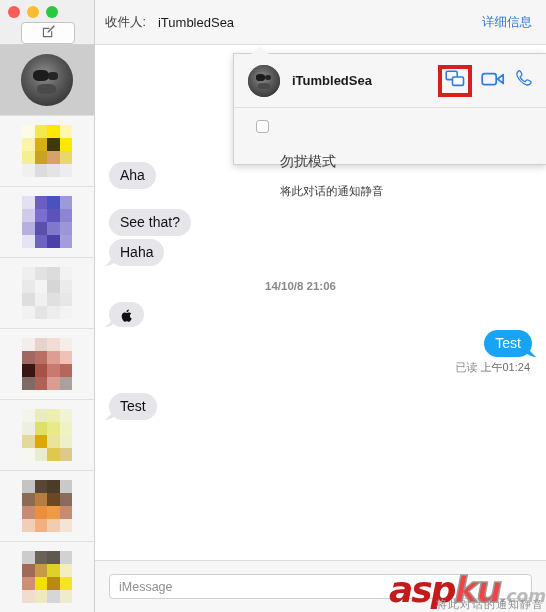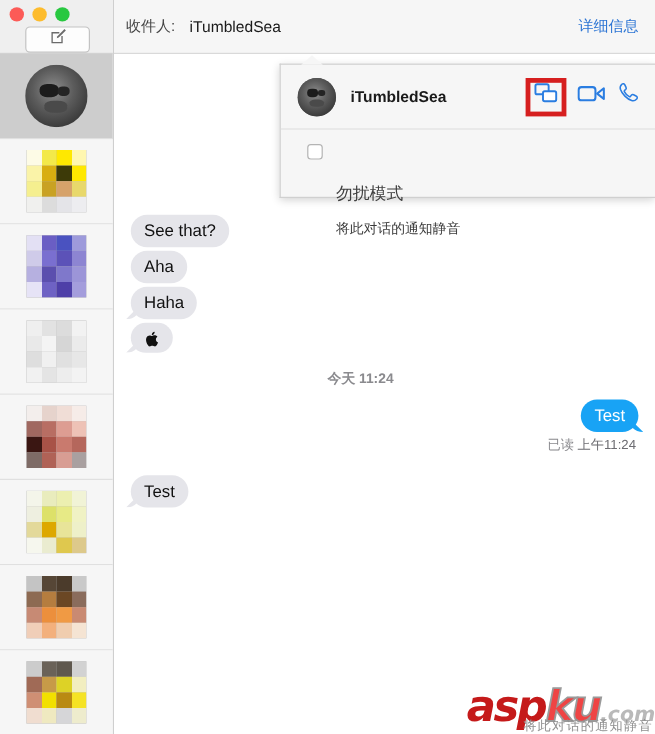--- a/index.html
+++ b/index.html
@@ -480,58 +480,61 @@
 
       <div class="thread-note">与"+86</div>
 
       <div class="row out" style="margin-top:22px;">
         <div class="bubble out">Haha</div>
       </div>
       <div class="row out">
         <div class="bubble out">Haha</div>
       </div>
 
+      <div class="row in">
+        <div class="bubble in">Aha</div>
+      </div>
       <div class="row in" style="margin-top:20px;">
         <div class="bubble in">See that?</div>
       </div>
       <div class="row in">
-        <div class="bubble in">Aha</div>
-      </div>
-      <div class="row in">
         <div class="bubble in tail">Haha</div>
       </div>
 
+      <div class="timestamp">14/10/8 21:06</div>
 
       <div class="row in">
         <div class="bubble in tail emoji">
           <span>
             <svg width="11" height="13" viewBox="0 0 11 13" style="vertical-align:middle;">
               <path d="M8.9 6.9c0-1.5 1.2-2.2 1.3-2.3-0.7-1-1.8-1.2-2.2-1.2-0.9-0.1-1.8 0.6-2.3 0.6-0.5 0-1.2-0.5-2-0.5-1 0-2 0.6-2.5 1.6-1.1 1.9-0.3 4.6 0.8 6.1 0.5 0.7 1.1 1.6 1.9 1.5 0.8 0 1.1-0.5 2-0.5 0.9 0 1.2 0.5 2 0.5 0.8 0 1.4-0.7 1.9-1.5 0.6-0.9 0.8-1.7 0.9-1.8-0.1 0-1.8-0.7-1.8-2.5z" fill="#111"></path>
               <path d="M7.3 2.3c0.4-0.5 0.7-1.2 0.6-1.9-0.6 0-1.4 0.4-1.8 0.9-0.4 0.5-0.7 1.2-0.6 1.9 0.7 0.1 1.4-0.3 1.8-0.9z" fill="#111"></path>
             </svg>
           </span>
         </div>
       </div>
 
-      <div class="timestamp">今天 11:24</div>
 
       <div class="row out">
         <div class="bubble out tail">Test</div>
       </div>
       <div class="receipt">
         <span>已读</span>
-        <b>上午11:24</b>
+        <b>上午01:24</b>
       </div>
 
       <div class="row in" style="margin-top:18px;">
         <div class="bubble in tail">Test</div>
       </div>
 
     </div>
 
+    <div id="composer">
+      <input id="message-input" type="text" placeholder="iMessage" style="">
+    </div>
 
   </div>
 
   <div id="popover-arrow"></div>
   <div id="details-popover">
 
     <div id="popover-header">
       <div id="popover-avatar">
         <div class="pix">
           <i style="left:0;top:0;width:100%;height:100%;background:radial-gradient(circle at 45% 40%, #8d8d8d 0%, #5c5c5c 40%, #3a3a3a 75%, #2b2b2b 100%);"></i>

